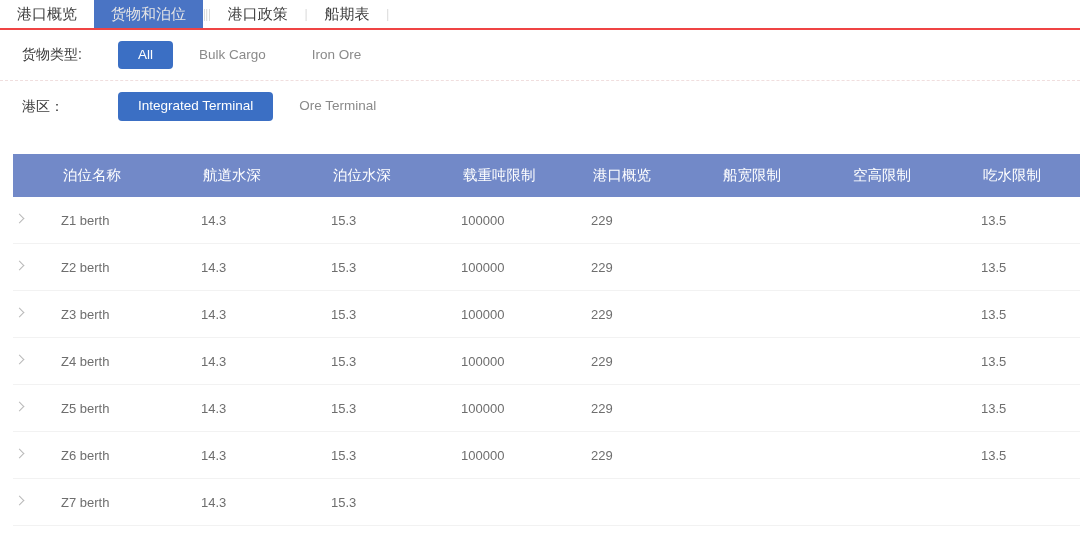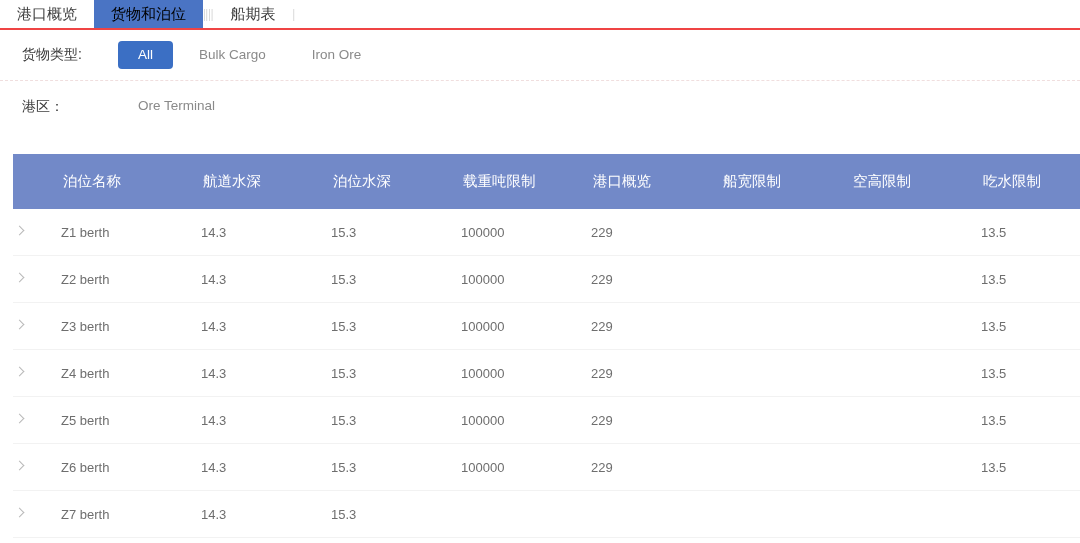--- a/index.html
+++ b/index.html
@@ -34,21 +34,21 @@
     padding: 0 17px;
     font-size: 15px;
     color: #3c3c3c;
     line-height: 1;
     white-space: nowrap;
     cursor: pointer;
     box-sizing: border-box;
   }
   .tab.active {
     background: #4a74c4;
-    color: #000000;
+    color: #e5e5e5;
   }
   .tab-sep {
     display: flex;
     align-items: center;
     color: #c9c9c9;
     font-size: 13px;
     user-select: none;
   }
 
   
@@ -99,21 +99,21 @@
   table.berths {
     width: 100%;
     border-collapse: collapse;
     table-layout: fixed;
   }
   table.berths thead th {
     background: #7289c8;
     color: #ffffff;
     font-size: 14.5px;
     font-weight: normal;
-    height: 55px;
+    height: 43px;
     text-align: left;
     padding: 0;
     vertical-align: middle;
   }
   table.berths thead th .hcell {
     padding-left: 2px;
   }
   table.berths tbody td {
     font-size: 13px;
     color: #6e6e6e;
@@ -150,34 +150,36 @@
 </style>
 </head>
 <body>
 
 <div class="tabbar">
     <div class="tab">港口概览</div>
     <div class="tab active">货物和泊位</div>
     <span class="tab-sep">|</span>
     <span class="tab-sep">|</span>
     <span class="tab-sep">|</span>
+    <div class="tab">港口政策</div>
     <span class="tab-sep">|</span>
     <div class="tab">船期表</div>
     <span class="tab-sep">|</span>
   </div>
 
 <div class="filters">
     <div class="filter-row divided">
       <div class="filter-label">货物类型:</div>
       <button class="chip active">All</button>
       <button class="chip">Bulk Cargo</button>
       <button class="chip">Iron Ore</button>
     </div>
     <div class="filter-row">
       <div class="filter-label">港区：</div>
+      <button class="chip active">Integrated Terminal</button>
       <button class="chip">Ore Terminal</button>
     </div>
   </div>
 
 <div class="table-wrap">
   <table class="berths">
     <colgroup>
       <col class="col-expand">
       <col class="col-name">
       <col class="col-num">

